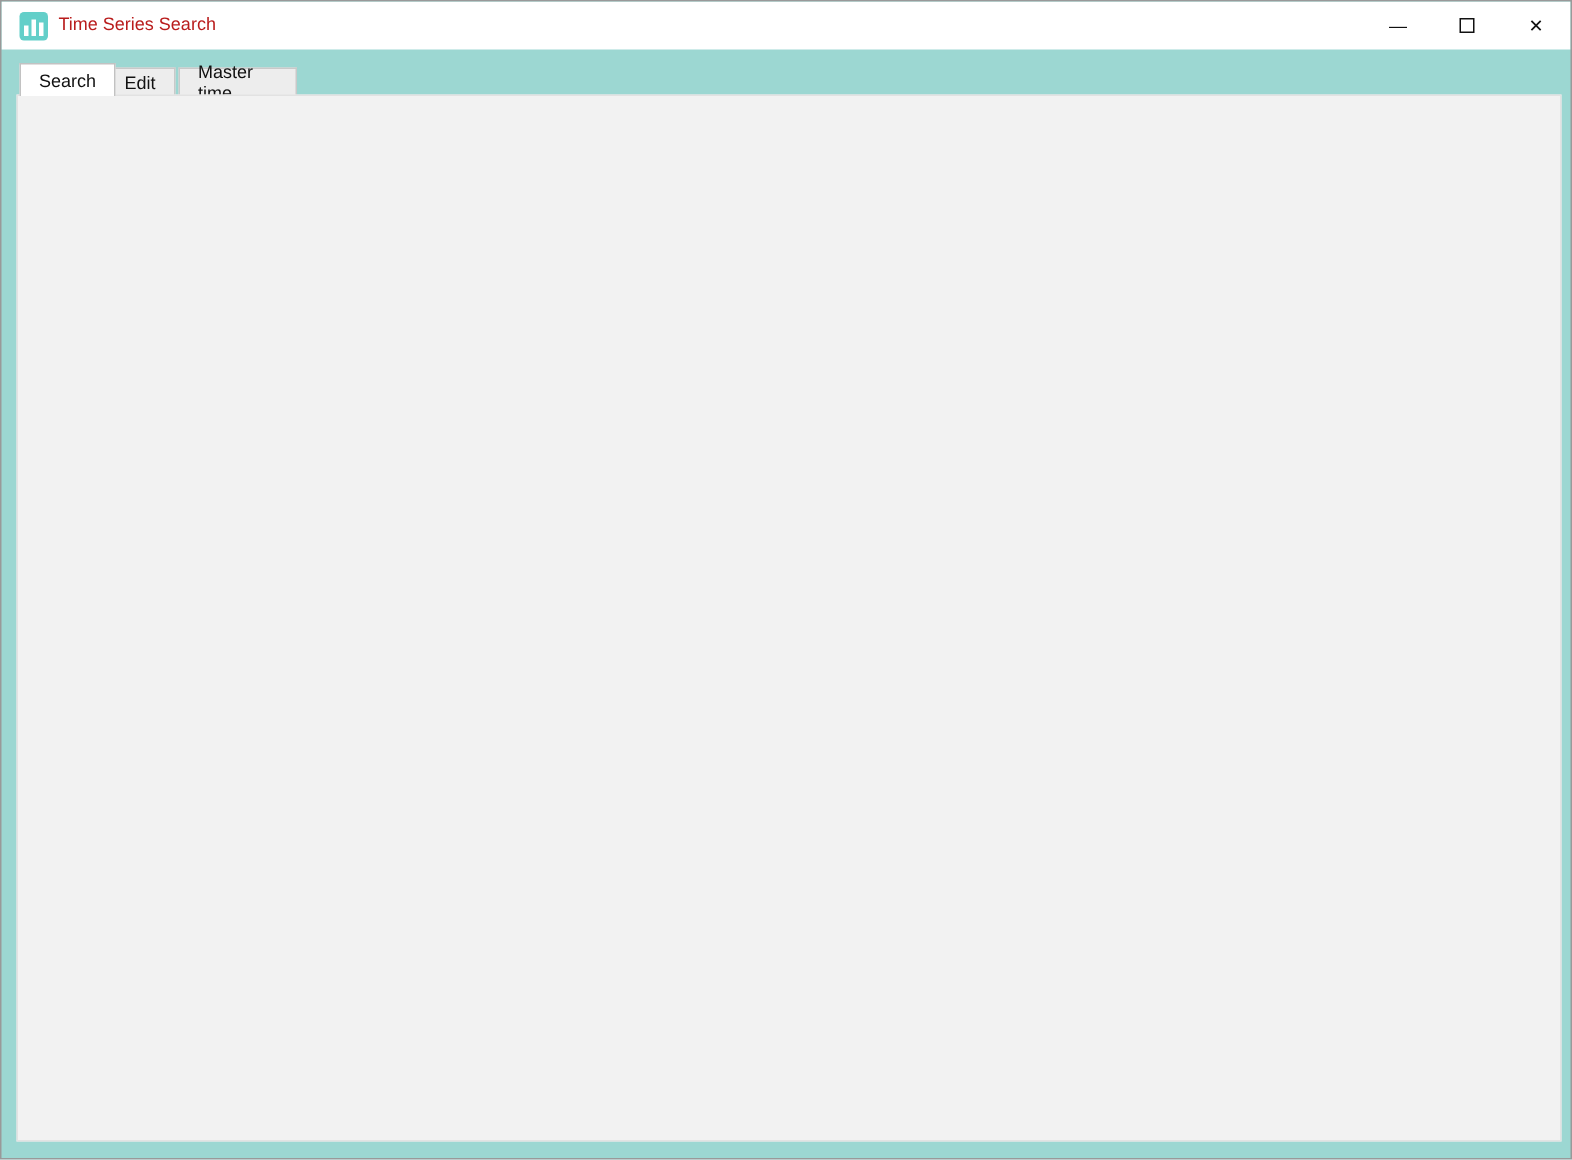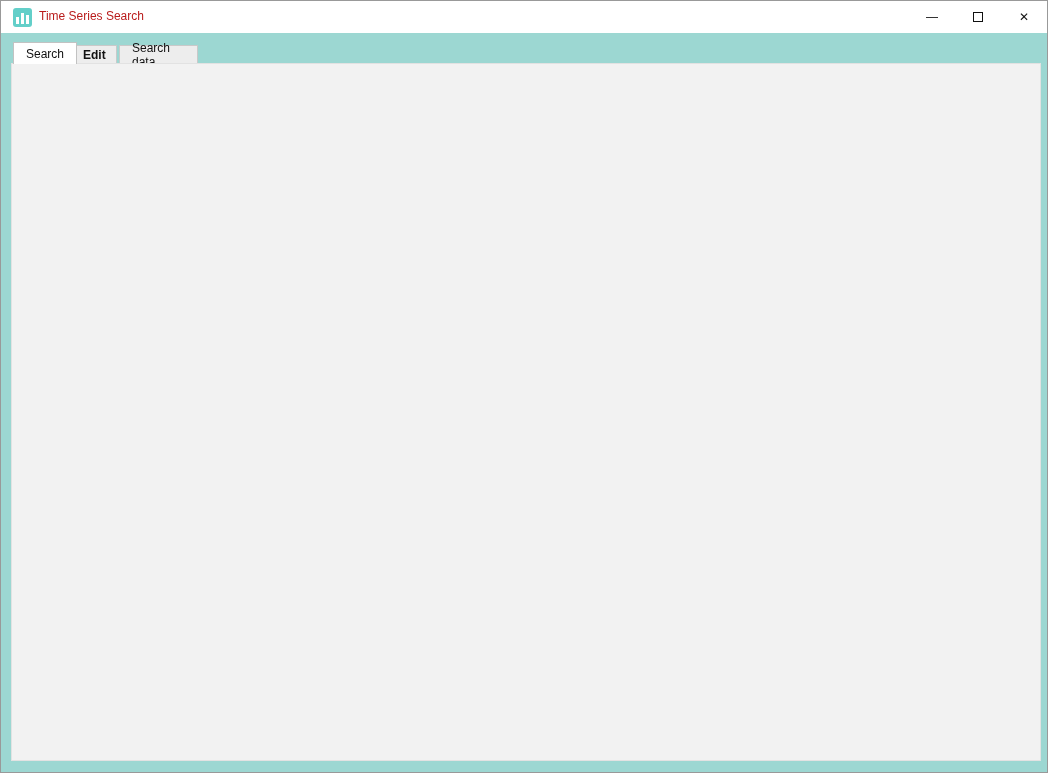--- a/index.html
+++ b/index.html
@@ -12,21 +12,21 @@
   .app-icon i{ display:block; background:#fff; width:3px; }
   .app-icon .b1{ height:7px; } .app-icon .b2{ height:11px; } .app-icon .b3{ height:9px; }
   .title-text{ position:absolute; left:38px; top:8px; font-size:12px; color:#b91c1c; }
   .win-controls{ position:absolute; right:0; top:0; height:32px; display:flex; }
   .win-btn{ width:46px; height:32px; display:flex; align-items:center; justify-content:center; font-size:12px; color:#111; }
   .max-glyph{ width:10px; height:10px; border:1px solid #111; display:block; }
 
   
   .tab{ position:absolute; font-size:12px; color:#111; display:flex; align-items:center; padding:0 12px; }
   .tab-active{ left:12px; top:41px; height:22px; background:#fff; border:1px solid #c2c2c2; border-bottom:none; z-index:3; }
-  .tab-edit{ left:69px; top:44px; height:19px; width:47px; background:#ededed; border:1px solid #c9c9c9; border-bottom:none;font-weight:bold; }
+  .tab-edit{ left:69px; top:44px; height:19px; width:47px; background:#ededed; border:1px solid #c9c9c9; border-bottom:none; }
   .tab-master{ left:118px; top:44px; height:19px; width:79px; background:#ededed; border:1px solid #c9c9c9; border-bottom:none; }
 
   
   .panel{ position:absolute; left:10px; top:62px; width:1030px; height:698px; background:#f2f2f2; border:1px solid #e2e2e2; z-index:1; }
 
   .lbl{ position:absolute; font-size:12px; color:#111; white-space:nowrap; }
 
   
   .radio{ position:absolute; width:13px; height:13px; border:1px solid #444; border-radius:50%; background:#fff; }
   .radio-dot{ position:absolute; left:2px; top:2px; width:7px; height:7px; border-radius:50%; background:#222; }
@@ -101,21 +101,21 @@
           <span class="max-glyph"></span>
         </div>
       <div class="win-btn">
           <span>✕</span>
         </div>
     </div>
   </div>
 
   <div class="tab tab-active">Search</div>
   <div class="tab tab-edit">Edit</div>
-  <div class="tab tab-master">Search data</div>
+  <div class="tab tab-master">Master time</div>
 
   <div class="panel"></div>
 
   <span class="radio" style="left:21px; top:84px;"></span>
   <span class="lbl" style="left:40px; top:83px;">Object-ID:</span>
   <input class="tinput disabled" style="left: 122px; top: 80px; width: 68px; height: 21px;" disabled="" value="">
 
   <span class="radio" style="left:21px; top:109px;">
       <span class="radio-dot"></span>
     </span>

